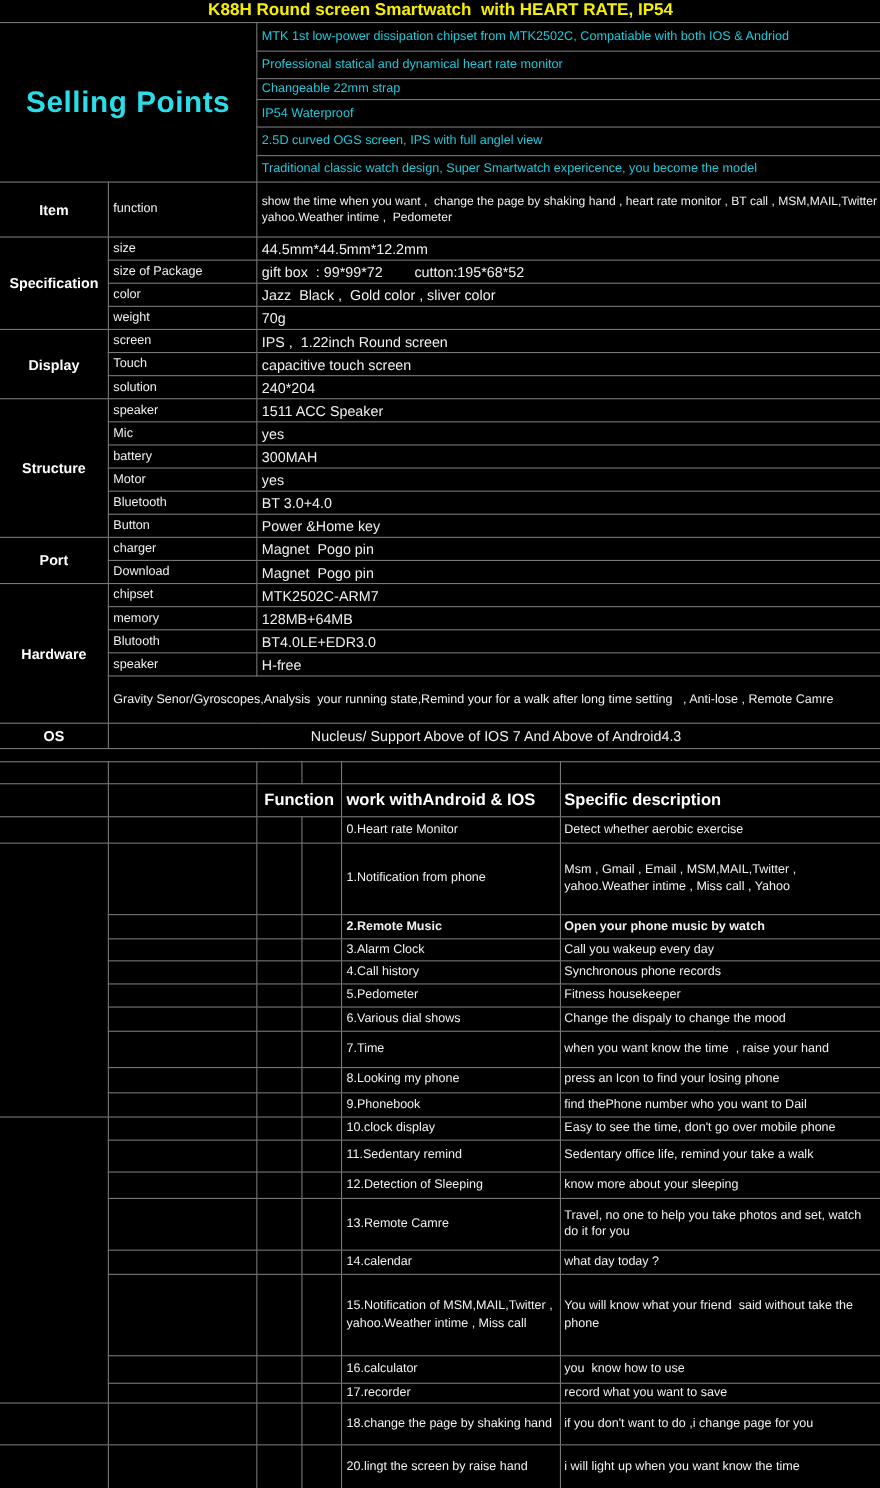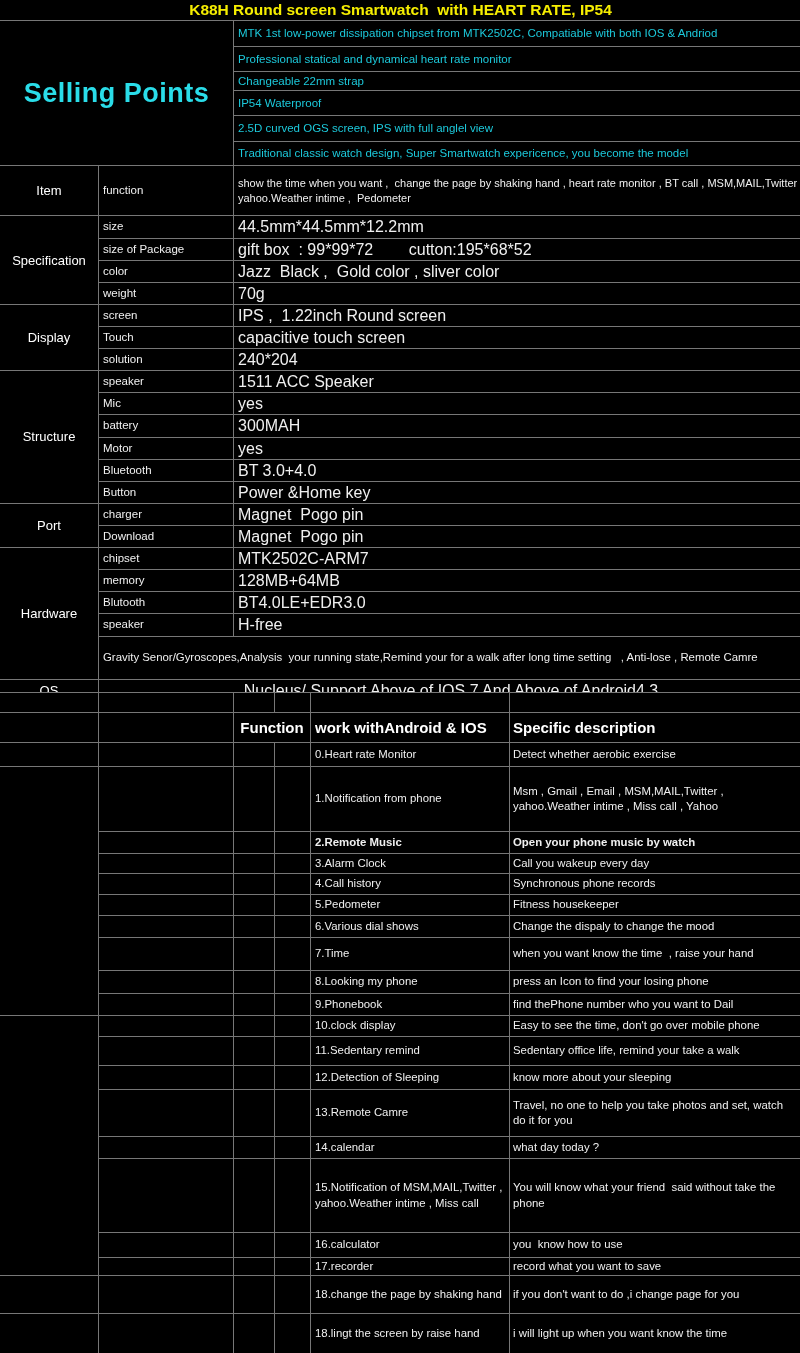--- a/index.html
+++ b/index.html
@@ -6,23 +6,23 @@
   #stage{position:relative;width:800px;height:1353px;background:#000;overflow:hidden;
          font-family:"Liberation Sans","DejaVu Sans",sans-serif;}
   table{border-collapse:collapse;table-layout:fixed;background:#000;}
   td{border:1px solid #777;color:#f0f0f0;font-size:11.5px;line-height:1.32;
      vertical-align:middle;padding:0 2px 0 4px;overflow:hidden;white-space:pre-wrap;}
   #spec-table{position:absolute;top:-1px;left:-1px;width:802px;}
   #function-table{position:absolute;top:692px;left:-1px;width:802px;}
   .title-cell{text-align:center;font-weight:bold;font-size:15.5px;padding:0;color:#f6ee00;}
   .sp-label{text-align:center;font-weight:bold;font-size:27px;padding:0;color:#2adde9;letter-spacing:.5px;}
   .sp-item{color:#1cc9db;font-size:11.5px;}
-  .group-label{text-align:center;font-weight:normal;font-size:13px;padding:0;color:#fff;}
+  .group-label{text-align:center;font-weight:bold;font-size:13px;padding:0;color:#fff;}
   .key-cell{font-size:11.5px;}
-  .value-cell{font-size:16px;}
+  .value-cell{font-size:13px;}
   .fn-val{font-size:11px;}
   .merged-note{font-size:11.4px;}
   .os-value{text-align:center;}
   .th{font-weight:bold;font-size:15px;color:#fff;}
   .th-fn{text-align:center;padding:0;}
   .name-cell,.desc-cell{font-size:11.4px;padding:0 2px 0 4px;}
   .desc-cell{padding-left:3px;}
 </style>
 </head>
 <body>
@@ -319,19 +319,19 @@
           <td></td>
           <td></td>
           <td class="name-cell">18.change the page by shaking hand</td>
           <td class="desc-cell">if you don't want to do ,i change page for you</td>
         </tr>
         <tr style="height: 40px;">
           <td rowspan="1"></td>
           <td></td>
           <td></td>
           <td></td>
-          <td class="name-cell">18.lingt the screen by raise hand</td>
+          <td class="name-cell">20.lingt the screen by raise hand</td>
           <td class="desc-cell">i will light up when you want know the time</td>
         </tr>
       </tbody>
   </table>
 
 </div>
 
 </body></html>

